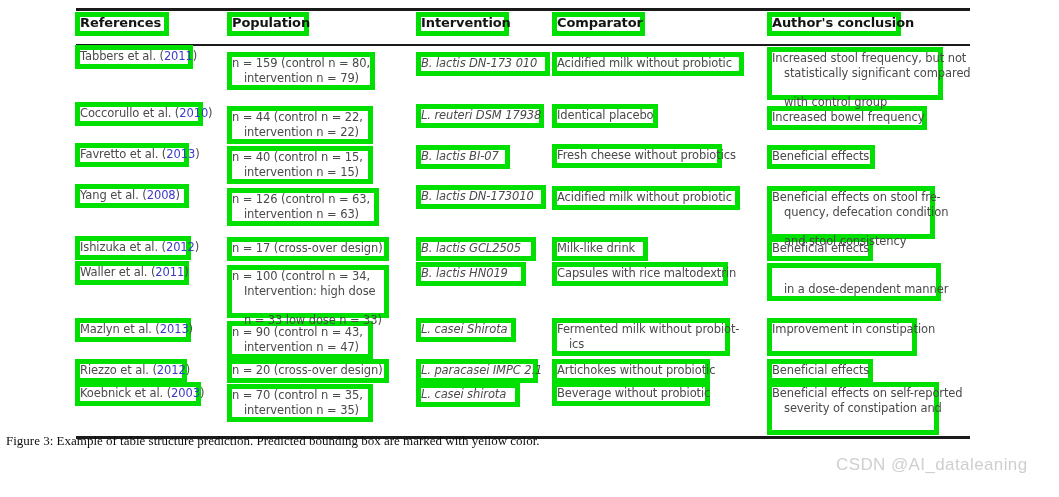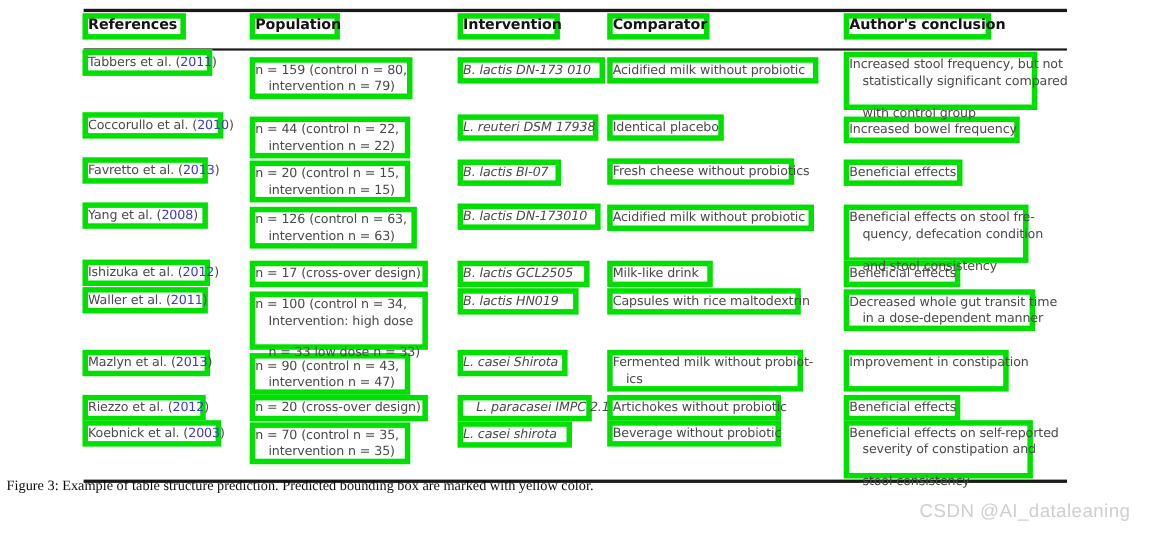--- a/index.html
+++ b/index.html
@@ -76,52 +76,52 @@
       <div class="cell" style="left: 232px; top: 56px;"><div class="bbox" style="width: 138px; height: 28px;"></div><span class="txt"><span>n = 159 (control n = 80,</span><br><span class="ind">intervention n = 79)</span></span></div>
       <div class="cell ital" style="left: 421px; top: 56px;"><div class="bbox" style="width: 124px; height: 13.5px;"></div><span class="txt"><span>B. lactis DN-173 010</span></span></div>
       <div class="cell" style="left: 557px; top: 56px;"><div class="bbox" style="width: 182px; height: 13.5px;"></div><span class="txt"><span>Acidified milk without probiotic</span></span></div>
       <div class="cell" style="left: 772px; top: 51px;"><div class="bbox" style="width: 166px; height: 42.5px;"></div><span class="txt"><span>Increased stool frequency, but not</span><br><span class="ind">statistically significant compared</span><br><span class="ind">with control group</span></span></div>
       <div class="cell" style="left: 80px; top: 106px;"><div class="bbox" style="width: 118px; height: 13.5px;"></div><span class="txt"><span>Coccorullo et al. (<span class="yr">2010</span>)</span></span></div>
       <div class="cell" style="left: 232px; top: 110px;"><div class="bbox" style="width: 136px; height: 28px;"></div><span class="txt"><span>n = 44 (control n = 22,</span><br><span class="ind">intervention n = 22)</span></span></div>
       <div class="cell ital" style="left: 421px; top: 108px;"><div class="bbox" style="width: 118px; height: 13.5px;"></div><span class="txt"><span>L. reuteri DSM 17938</span></span></div>
       <div class="cell" style="left: 557px; top: 108px;"><div class="bbox" style="width: 96px; height: 13.5px;"></div><span class="txt"><span>Identical placebo</span></span></div>
       <div class="cell" style="left: 772px; top: 110px;"><div class="bbox" style="width: 150px; height: 13.5px;"></div><span class="txt"><span>Increased bowel frequency</span></span></div>
       <div class="cell" style="left: 80px; top: 147px;"><div class="bbox" style="width: 104px; height: 13.5px;"></div><span class="txt"><span>Favretto et al. (<span class="yr">2013</span>)</span></span></div>
-      <div class="cell" style="left: 232px; top: 150px;"><div class="bbox" style="width: 136px; height: 28px;"></div><span class="txt"><span>n = 20 (control n = 15,</span><br><span class="ind">intervention n = 15)</span></span></div>
+      <div class="cell" style="left: 232px; top: 150px;"><div class="bbox" style="width: 136px; height: 28px;"></div><span class="txt"><span>n = 40 (control n = 15,</span><br><span class="ind">intervention n = 15)</span></span></div>
       <div class="cell ital" style="left: 421px; top: 149px;"><div class="bbox" style="width: 84px; height: 13.5px;"></div><span class="txt"><span>B. lactis BI-07</span></span></div>
       <div class="cell" style="left: 557px; top: 148px;"><div class="bbox" style="width: 160px; height: 13.5px;"></div><span class="txt"><span>Fresh cheese without probiotics</span></span></div>
       <div class="cell" style="left: 772px; top: 149px;"><div class="bbox" style="width: 98px; height: 13.5px;"></div><span class="txt"><span>Beneficial effects</span></span></div>
       <div class="cell" style="left: 80px; top: 188px;"><div class="bbox" style="width: 104px; height: 13.5px;"></div><span class="txt"><span>Yang et al. (<span class="yr">2008</span>)</span></span></div>
       <div class="cell" style="left: 232px; top: 192px;"><div class="bbox" style="width: 142px; height: 28px;"></div><span class="txt"><span>n = 126 (control n = 63,</span><br><span class="ind">intervention n = 63)</span></span></div>
       <div class="cell ital" style="left: 421px; top: 189px;"><div class="bbox" style="width: 120px; height: 13.5px;"></div><span class="txt"><span>B. lactis DN-173010</span></span></div>
       <div class="cell" style="left: 557px; top: 190px;"><div class="bbox" style="width: 178px; height: 13.5px;"></div><span class="txt"><span>Acidified milk without probiotic</span></span></div>
       <div class="cell" style="left: 772px; top: 190px;"><div class="bbox" style="width: 158px; height: 42.5px;"></div><span class="txt"><span>Beneficial effects on stool fre-</span><br><span class="ind">quency, defecation condition</span><br><span class="ind">and stool consistency</span></span></div>
       <div class="cell" style="left: 80px; top: 240px;"><div class="bbox" style="width: 106px; height: 13.5px;"></div><span class="txt"><span>Ishizuka et al. (<span class="yr">2012</span>)</span></span></div>
       <div class="cell" style="left: 232px; top: 241px;"><div class="bbox" style="width: 152px; height: 13.5px;"></div><span class="txt"><span>n = 17 (cross-over design)</span></span></div>
       <div class="cell ital" style="left: 421px; top: 241px;"><div class="bbox" style="width: 110px; height: 13.5px;"></div><span class="txt"><span>B. lactis GCL2505</span></span></div>
       <div class="cell" style="left: 557px; top: 241px;"><div class="bbox" style="width: 86px; height: 13.5px;"></div><span class="txt"><span>Milk-like drink</span></span></div>
       <div class="cell" style="left: 772px; top: 241px;"><div class="bbox" style="width: 96px; height: 13.5px;"></div><span class="txt"><span>Beneficial effects</span></span></div>
       <div class="cell" style="left: 80px; top: 265px;"><div class="bbox" style="width: 104px; height: 13.5px;"></div><span class="txt"><span>Waller et al. (<span class="yr">2011</span>)</span></span></div>
       <div class="cell" style="left: 232px; top: 269px;"><div class="bbox" style="width: 152px; height: 42.5px;"></div><span class="txt"><span>n = 100 (control n = 34,</span><br><span class="ind">Intervention: high dose</span><br><span class="ind">n = 33 low dose n = 33)</span></span></div>
       <div class="cell ital" style="left: 421px; top: 266px;"><div class="bbox" style="width: 100px; height: 13.5px;"></div><span class="txt"><span>B. lactis HN019</span></span></div>
       <div class="cell" style="left: 557px; top: 266px;"><div class="bbox" style="width: 166px; height: 13.5px;"></div><span class="txt"><span>Capsules with rice maltodextrin</span></span></div>
-      <div class="cell" style="left: 772px; top: 267px;"><div class="bbox" style="width: 164px; height: 28px;"></div><span class="txt"><span>Decreased whole gut transit time</span><br><span class="ind">in a dose-dependent manner</span></span></div>
+      <div class="cell" style="left: 772px; top: 267px;"><div class="bbox" style="width: 164px; height: 28px;"></div><span class="txt"><br><span class="ind">in a dose-dependent manner</span></span></div>
       <div class="cell" style="left: 80px; top: 322px;"><div class="bbox" style="width: 106px; height: 13.5px;"></div><span class="txt"><span>Mazlyn et al. (<span class="yr">2013</span>)</span></span></div>
       <div class="cell" style="left: 232px; top: 325px;"><div class="bbox" style="width: 136px; height: 28px;"></div><span class="txt"><span>n = 90 (control n = 43,</span><br><span class="ind">intervention n = 47)</span></span></div>
       <div class="cell ital" style="left: 421px; top: 322px;"><div class="bbox" style="width: 90px; height: 13.5px;"></div><span class="txt"><span>L. casei Shirota</span></span></div>
       <div class="cell" style="left: 557px; top: 322px;"><div class="bbox" style="width: 168px; height: 28px;"></div><span class="txt"><span>Fermented milk without probiot-</span><br><span class="ind">ics</span></span></div>
       <div class="cell" style="left: 772px; top: 322px;"><div class="bbox" style="width: 140px; height: 28px;"></div><span class="txt"><span>Improvement in constipation</span><br></span></div>
       <div class="cell" style="left: 80px; top: 363px;"><div class="bbox" style="width: 102px; height: 13.5px;"></div><span class="txt"><span>Riezzo et al. (<span class="yr">2012</span>)</span></span></div>
       <div class="cell" style="left: 232px; top: 363px;"><div class="bbox" style="width: 152px; height: 13.5px;"></div><span class="txt"><span>n = 20 (cross-over design)</span></span></div>
-      <div class="cell ital" style="left: 421px; top: 363px; padding-left: 12px;"><div class="bbox" style="width: 112px; height: 13.5px;"></div><span class="txt"><span>L. paracasei IMPC 2.1</span></span></div>
+      <div class="cell ital" style="left: 421px; top: 363px;"><div class="bbox" style="width: 112px; height: 13.5px;"></div><span class="txt"><span>L. paracasei IMPC 2.1</span></span></div>
       <div class="cell" style="left: 557px; top: 363px;"><div class="bbox" style="width: 148px; height: 13.5px;"></div><span class="txt"><span>Artichokes without probiotic</span></span></div>
       <div class="cell" style="left: 772px; top: 363px;"><div class="bbox" style="width: 96px; height: 13.5px;"></div><span class="txt"><span>Beneficial effects</span></span></div>
       <div class="cell" style="left: 80px; top: 386px;"><div class="bbox" style="width: 116px; height: 13.5px;"></div><span class="txt"><span>Koebnick et al. (<span class="yr">2003</span>)</span></span></div>
       <div class="cell" style="left: 232px; top: 388px;"><div class="bbox" style="width: 136px; height: 28px;"></div><span class="txt"><span>n = 70 (control n = 35,</span><br><span class="ind">intervention n = 35)</span></span></div>
       <div class="cell ital" style="left: 421px; top: 387px;"><div class="bbox" style="width: 94px; height: 13.5px;"></div><span class="txt"><span>L. casei shirota</span></span></div>
       <div class="cell" style="left: 557px; top: 386px;"><div class="bbox" style="width: 148px; height: 13.5px;"></div><span class="txt"><span>Beverage without probiotic</span></span></div>
-      <div class="cell" style="left: 772px; top: 386px;"><div class="bbox" style="width: 162px; height: 42.5px;"></div><span class="txt"><span>Beneficial effects on self-reported</span><br><span class="ind">severity of constipation and</span><br><span class="ind">stool consistency</span></span></div>
+      <div class="cell" style="left: 772px; top: 386px;"><div class="bbox" style="width: 162px; height: 42.5px;"></div><span class="txt"><span>Beneficial effects on self-reported</span><br><span class="ind">severity of constipation and</span><br></span></div>
     </div>
 
   <div class="caption">Figure 3: Example of table structure prediction. Predicted bounding box are marked with yellow color.</div>
   <div class="watermark">CSDN @AI_dataleaning</div>
 
 </div>
 
 </body></html>

